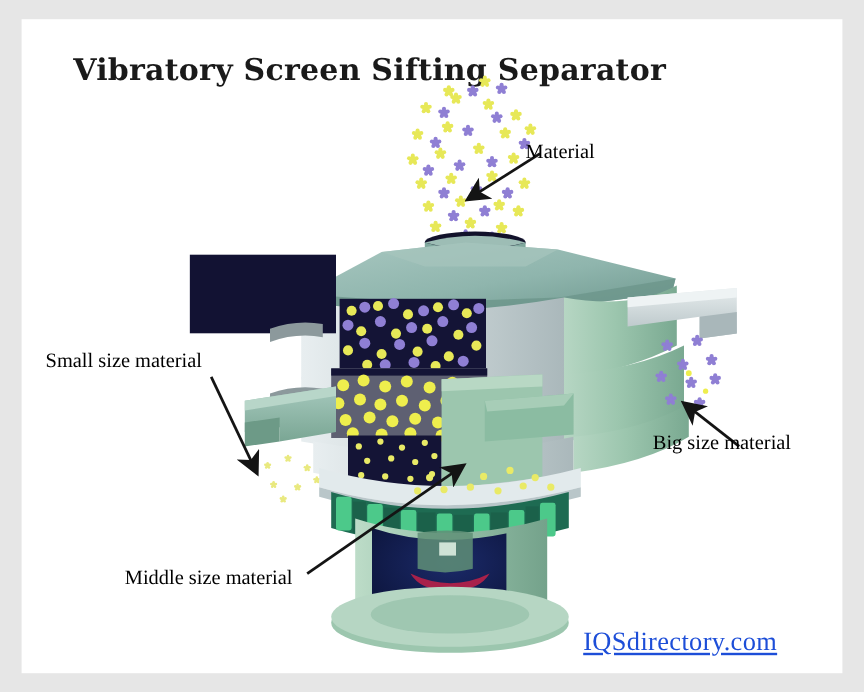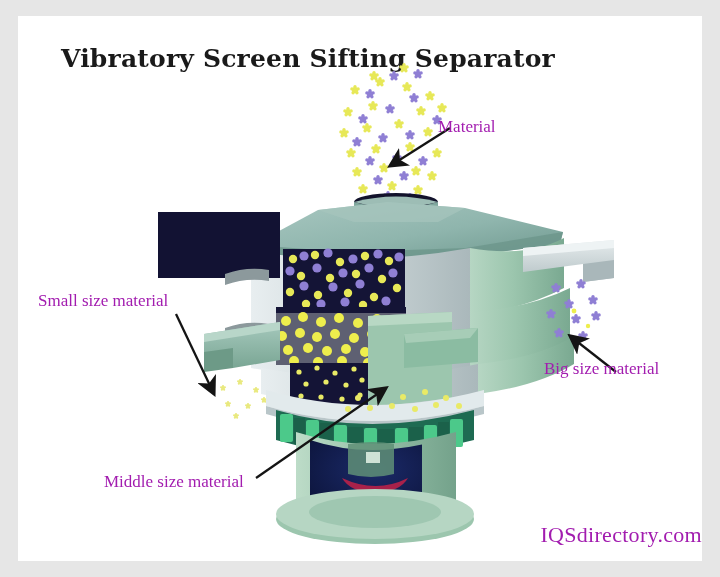--- a/index.html
+++ b/index.html
@@ -6,28 +6,28 @@
   body{width:720px;height:577px;overflow:hidden;
        font-family:"Liberation Serif",serif;}
   #frame{position:absolute;left:0;top:0;width:720px;height:577px;
          background:#e6e6e6;box-sizing:border-box;}
   #canvas{position:absolute;left:18px;top:16px;width:684px;height:545px;
           background:#ffffff;overflow:hidden;}
   #title{position:absolute;left:0;top:28px;width:580px;text-align:center;
          font-family:"DejaVu Serif",serif;font-weight:bold;font-size:25px;
          color:#1a1a1a;letter-spacing:.2px;}
   .lbl{position:absolute;font-family:"Liberation Serif",serif;
-       font-size:17px;color:#a21caf;white-space:nowrap;}
+       font-size:17px;color:#000000;white-space:nowrap;}
   #lbl-material{left:420px;top:101px;}
   #lbl-small{left:20px;top:275px;text-align:right;}
   #lbl-big{left:526px;top:343px;}
   #lbl-middle{left:86px;top:456px;}
   #watermark{position:absolute;left:468px;top:506px;width:216px;
-             text-align:right;font-family:"Liberation Serif",serif;
-             font-size:22px;color:#a21caf;letter-spacing:.3px;}
+             text-align:left;font-family:"Liberation Serif",serif;
+             font-size:22px;color:#1d4ed8;letter-spacing:.3px;text-decoration:underline;}
   #art{position:absolute;left:0;top:0;width:684px;height:545px;}
 </style>
 </head>
 <body>
 
 <div id="frame">
   <div id="canvas">
 
     <div id="title">Vibratory Screen Sifting Separator</div>
 

